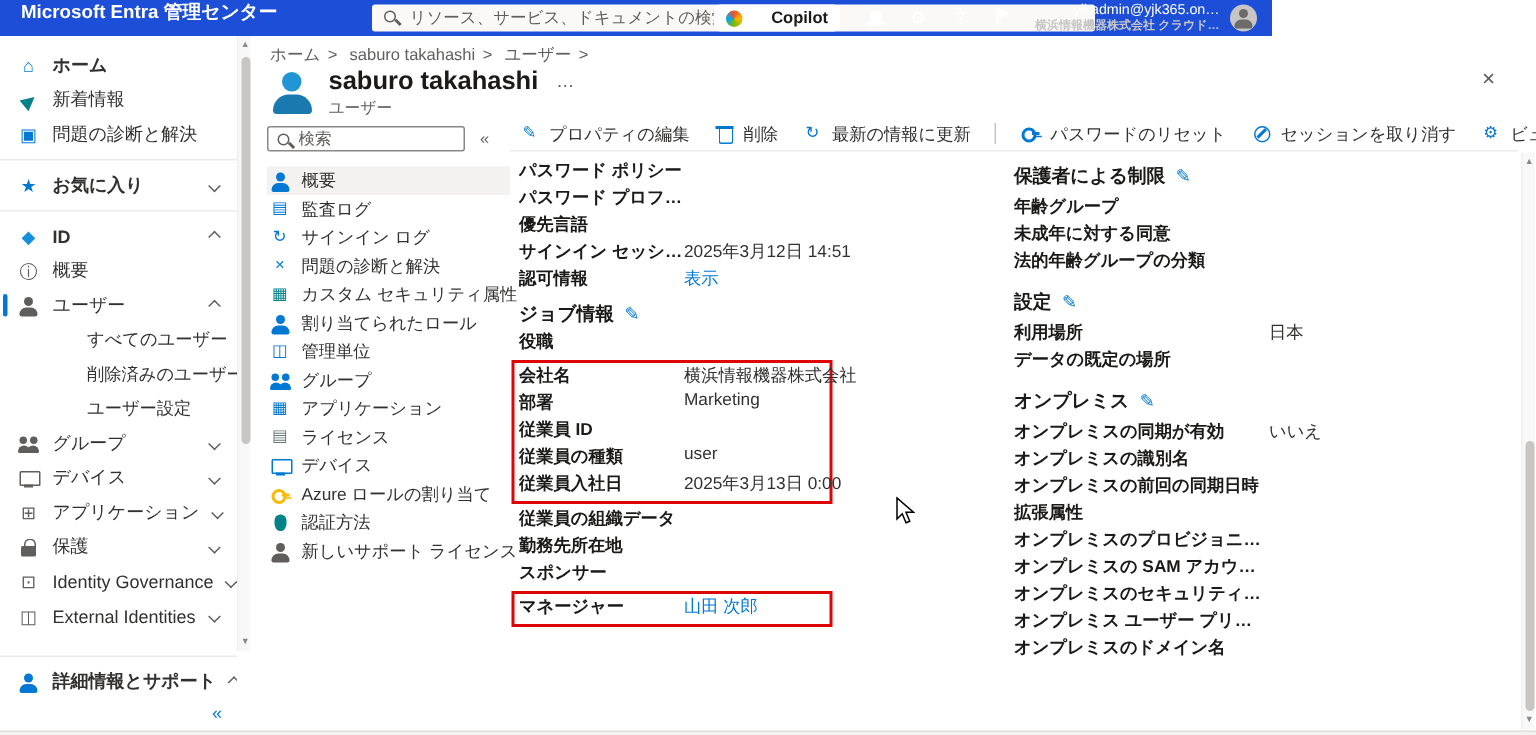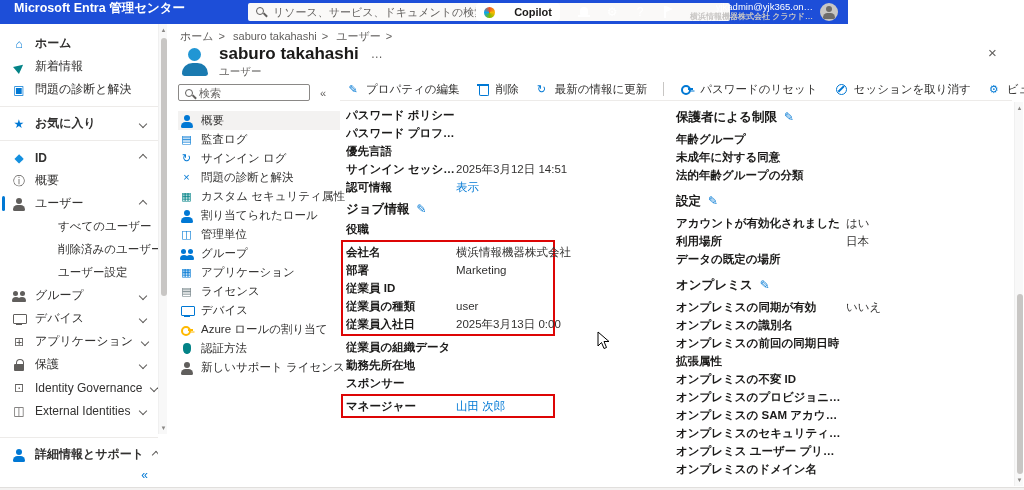--- a/index.html
+++ b/index.html
@@ -94,21 +94,21 @@
   
   .toolbar{position:absolute;left:346px;top:80px;height:18px;display:flex;align-items:center;gap:16px;white-space:nowrap}
   .tb-btn{display:flex;align-items:center;gap:6px;font-size:11.5px;color:#323130;cursor:pointer}
   .tb-btn .ic{color:#0078d4;font-size:11px}
   .tb-sep{width:1px;height:14px;background:#c8c6c4;flex:none}
   .tb-underline{position:absolute;left:340px;top:100px;width:672px;border-top:1px solid #edebe9}
 
   
   .colL{position:absolute;left:346px;top:106px;width:250px}
   .colR{position:absolute;left:676px;top:106px;width:336px}
-  .frow{display:flex;align-items:center;height:18px;white-space:nowrap}
+  .frow{display:flex;height:18px;white-space:nowrap}
   .flab{width:110px;flex:none;font-weight:bold;font-size:11.5px;color:#1b1a19;overflow:hidden;text-overflow:ellipsis}
   .flabw{width:170px;flex:none;font-weight:bold;font-size:11.5px;color:#1b1a19;overflow:hidden;text-overflow:ellipsis}
   .fval{font-size:11.5px;color:#323130}
   .fval.link{color:#0078d4;cursor:pointer}
   .fsec{display:flex;align-items:center;gap:7px;height:18px;margin:4px 0 2px;font-size:12.5px;font-weight:bold;color:#1b1a19}
   .colR .sec{margin-bottom:8px}
   .colR .fsec{margin:0 0 4px}
   .colR .sec:first-child .fsec{margin-top:2px}
   .pencil{color:#0078d4;font-size:12px;cursor:pointer;font-weight:normal}
   .redbox{border:2px solid #dd0505;width:214px;margin:2px 0 2px -5px;padding:1px 0 1px 3px}
@@ -528,24 +528,20 @@
         </div>
     </div>
 
     <div class="sec">
       <div class="fsec">
         <span>設定</span>
         <span class="pencil">✎</span>
       </div>
       <div>
 
-          <div class="frow">
-            <span class="flabw">アカウントが有効化されました</span>
-            <span class="fval">はい</span>
-          </div>
 
           <div class="frow">
             <span class="flabw">利用場所</span>
             <span class="fval">日本</span>
           </div>
 
           <div class="frow">
             <span class="flabw">データの既定の場所</span>
             <span class="fval"></span>
           </div>
@@ -572,24 +568,20 @@
           <div class="frow">
             <span class="flabw">オンプレミスの前回の同期日時</span>
             <span class="fval"></span>
           </div>
 
           <div class="frow">
             <span class="flabw">拡張属性</span>
             <span class="fval"></span>
           </div>
 
-          <div class="frow">
-            <span class="flabw">オンプレミスの不変 ID</span>
-            <span class="fval"></span>
-          </div>
 
           <div class="frow">
             <span class="flabw">オンプレミスのプロビジョニン...</span>
             <span class="fval"></span>
           </div>
 
           <div class="frow">
             <span class="flabw">オンプレミスの SAM アカウン...</span>
             <span class="fval"></span>
           </div>

